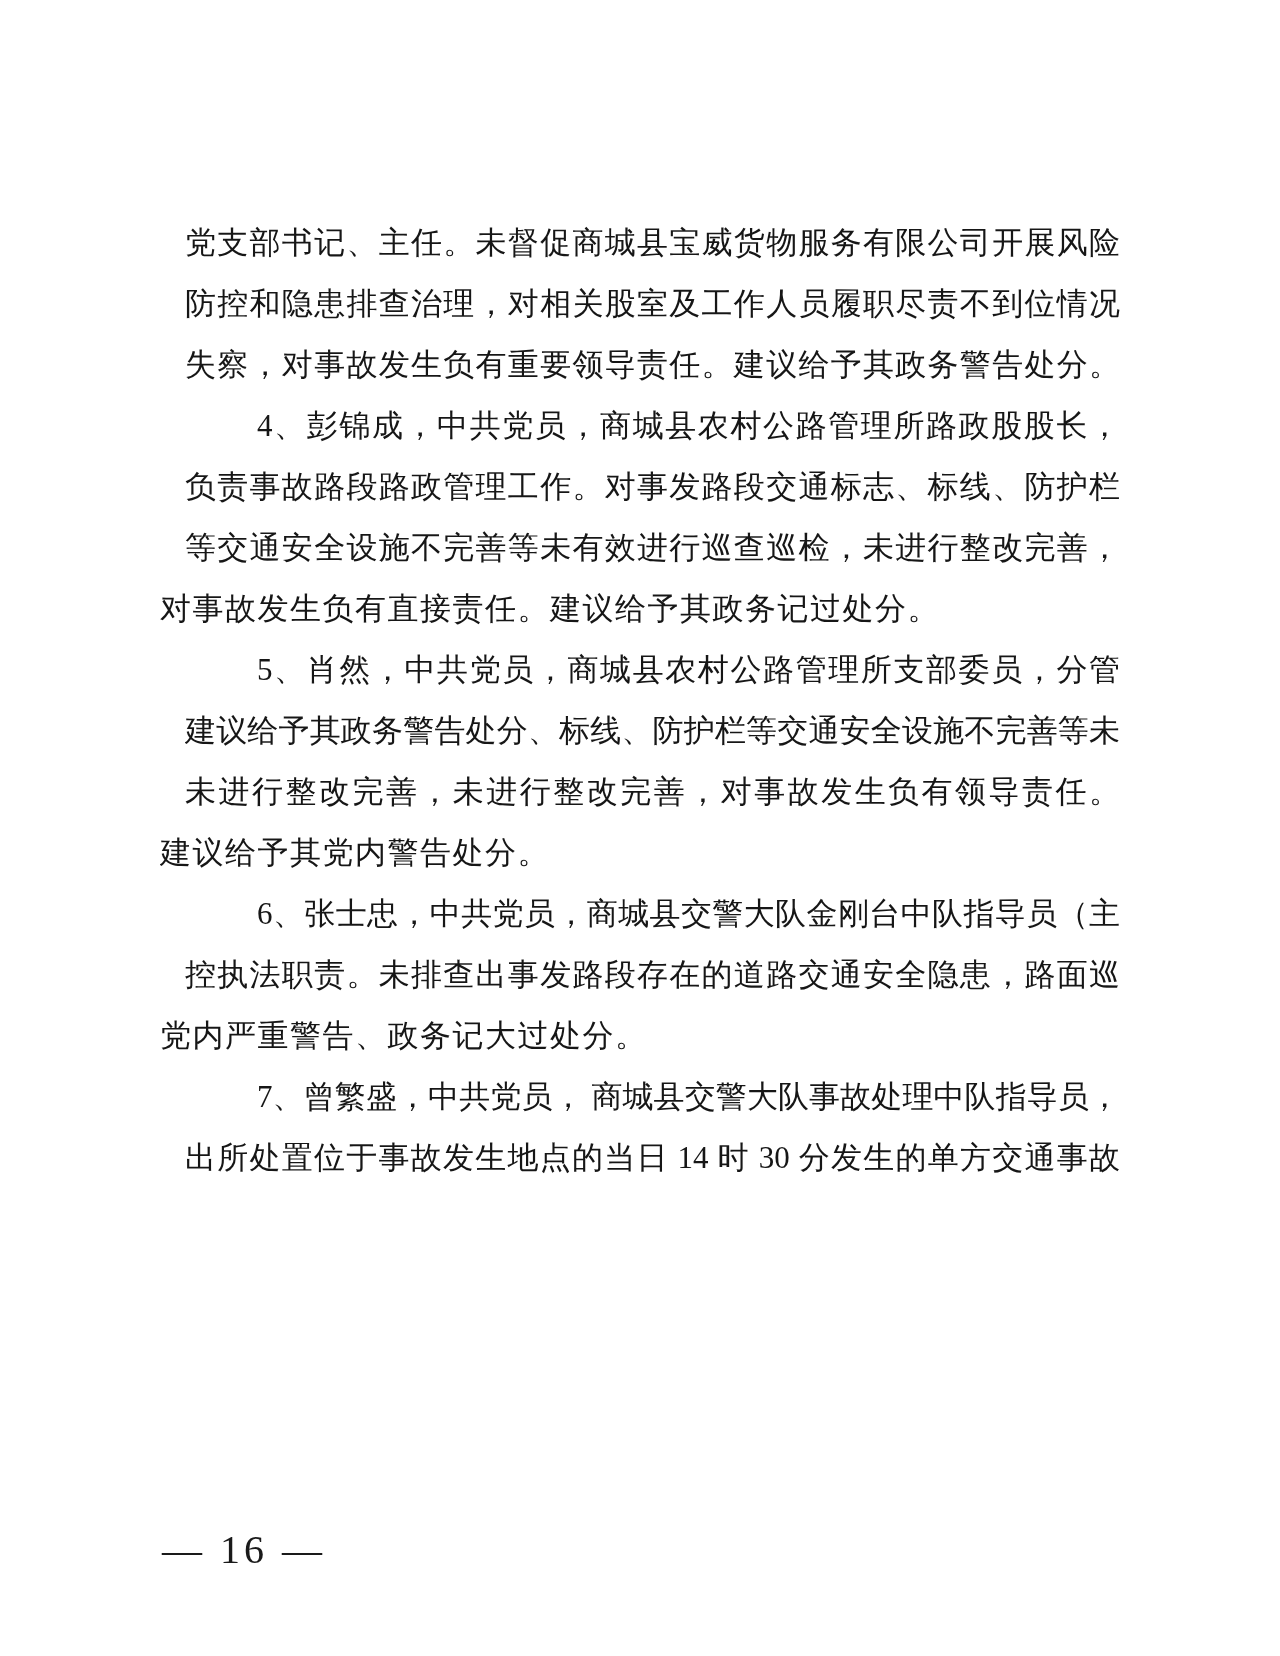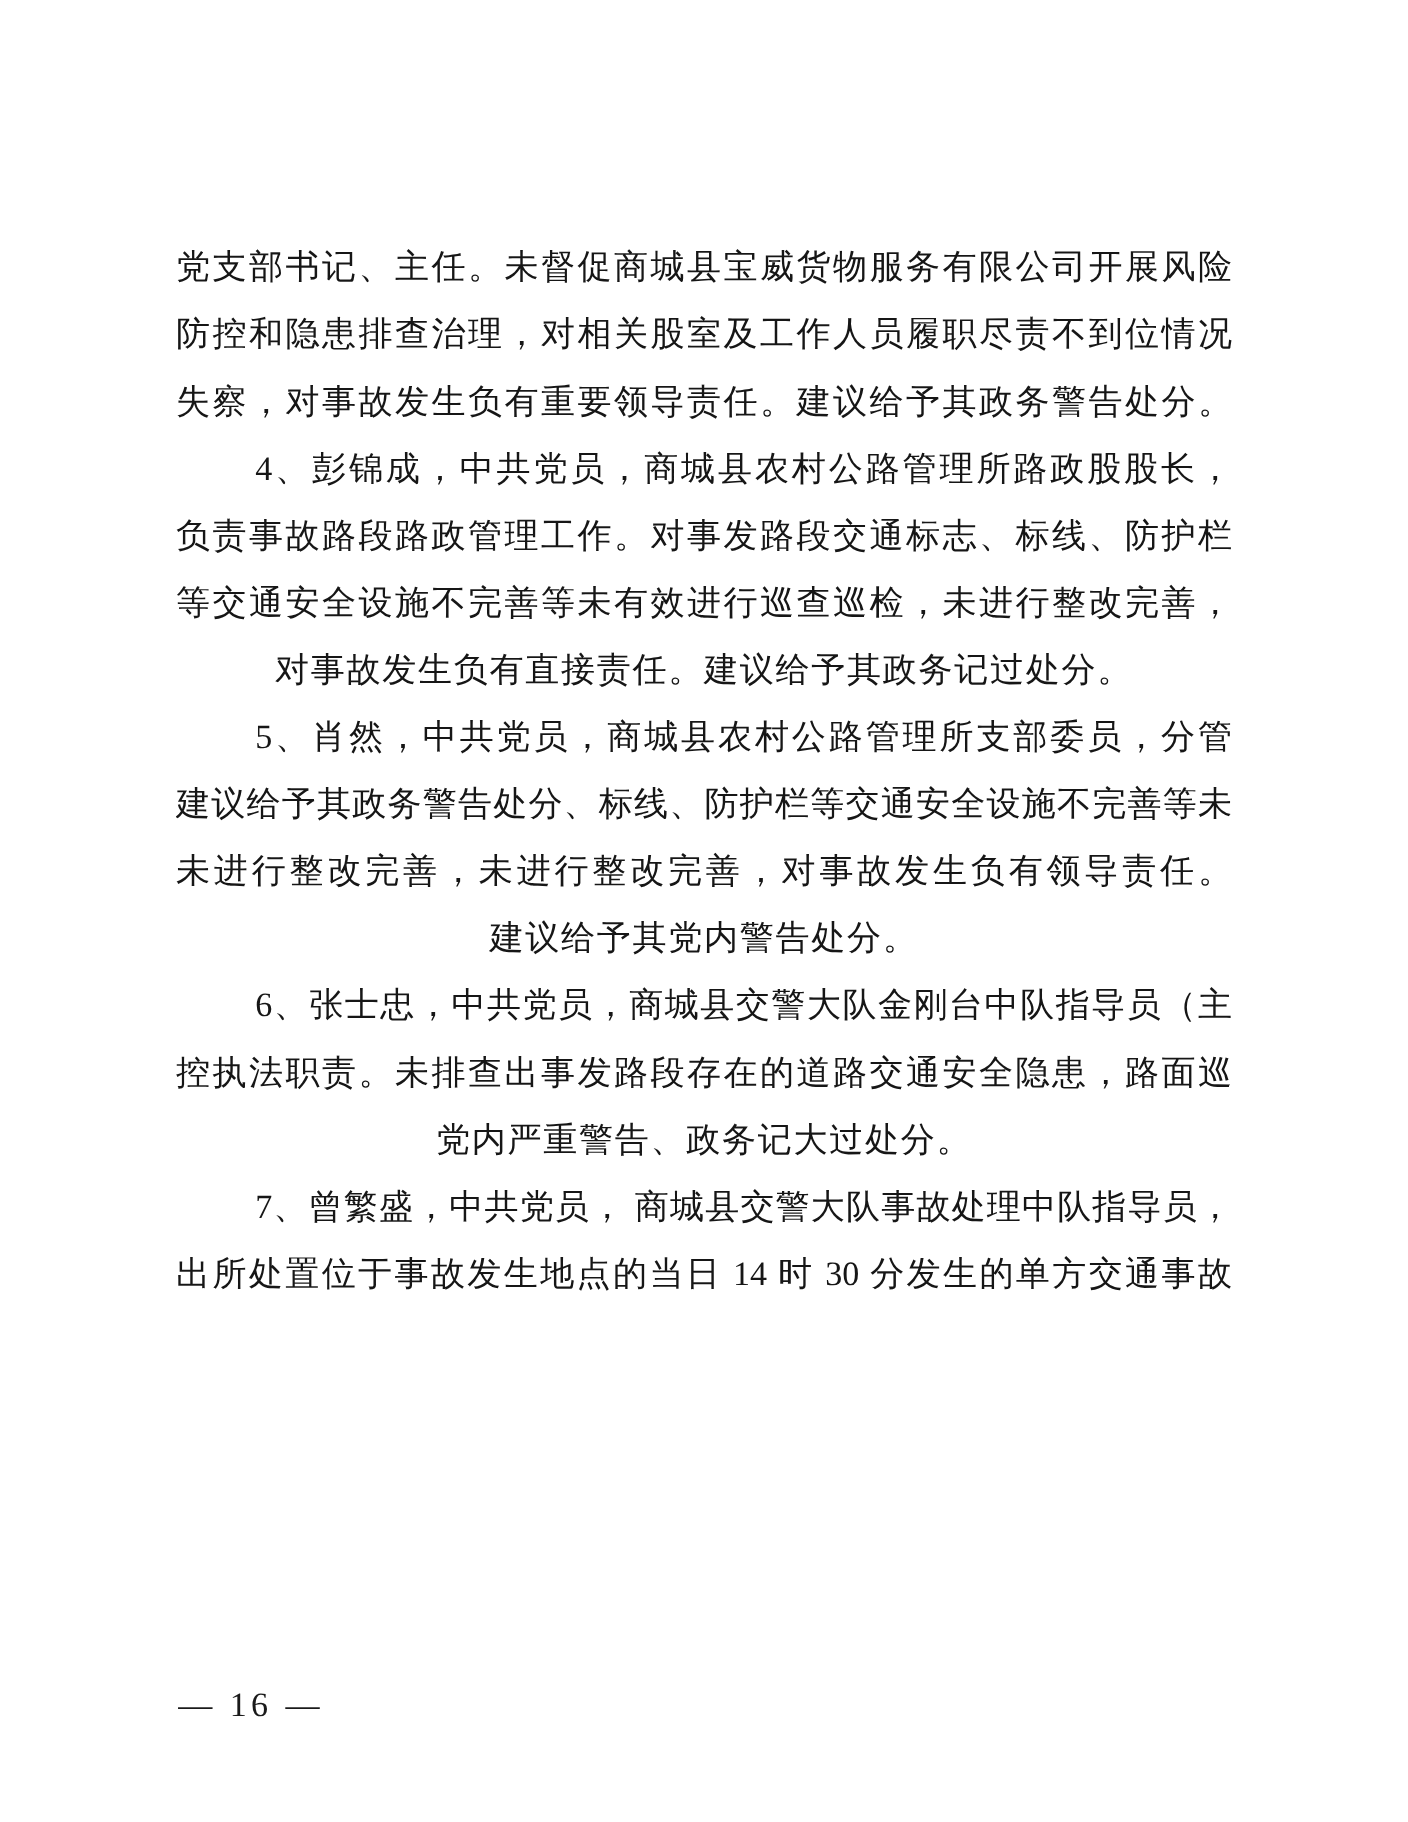--- a/index.html
+++ b/index.html
@@ -33,33 +33,33 @@
     height: 61px;
     line-height: 61px;
     font-size: 31px;
     color: #161616;
     overflow: hidden;
   }
   .line.justify {
     text-align: justify;
     text-align-last: justify;
     letter-spacing: 0;
+    margin-left: 25px;
   }
   .line:not(.justify) {
     letter-spacing: 1.5px;
-    text-align: center;
   }
   .line.indent {
     text-indent: 72px;
   }
   .page-number {
     position: absolute;
     left: 162px;
     top: 1528px;
-    font-size: 31px;
+    font-size: 40px;
     line-height: 44px;
     letter-spacing: 4px;
     color: #1a1a1a;
     white-space: pre;
   }
 </style>
 </head>
 <body>
 
 <div class="page">

